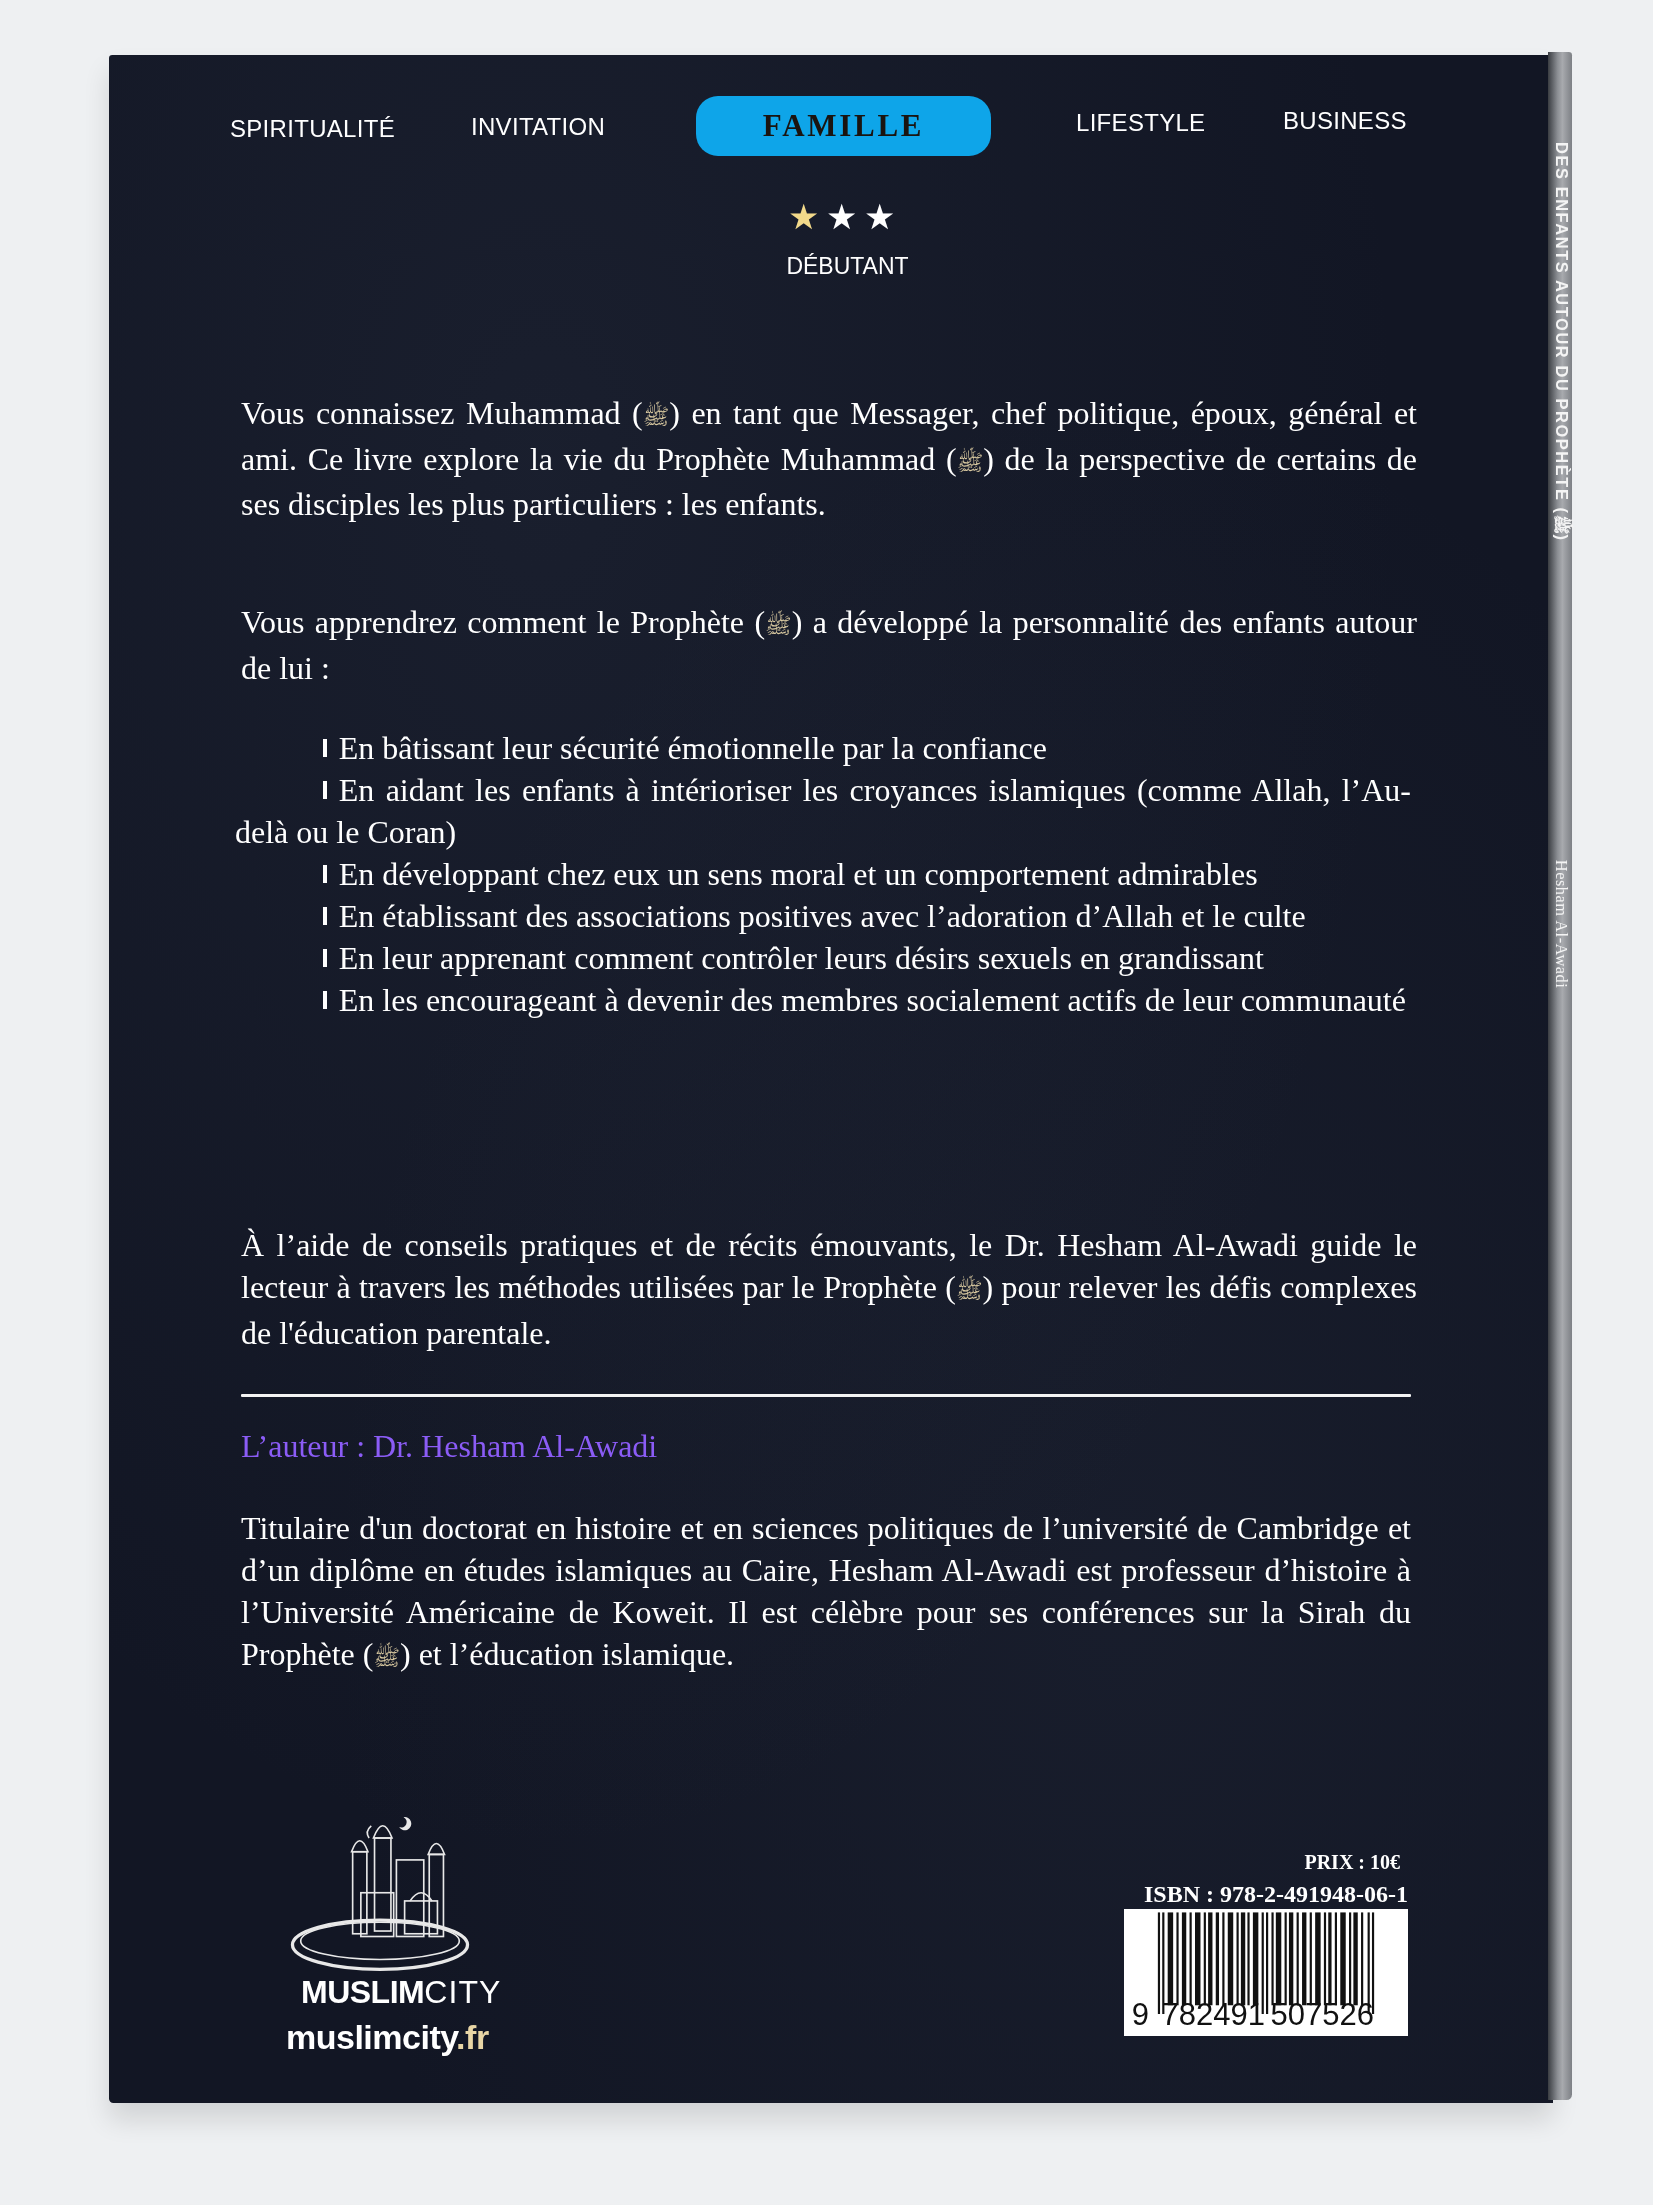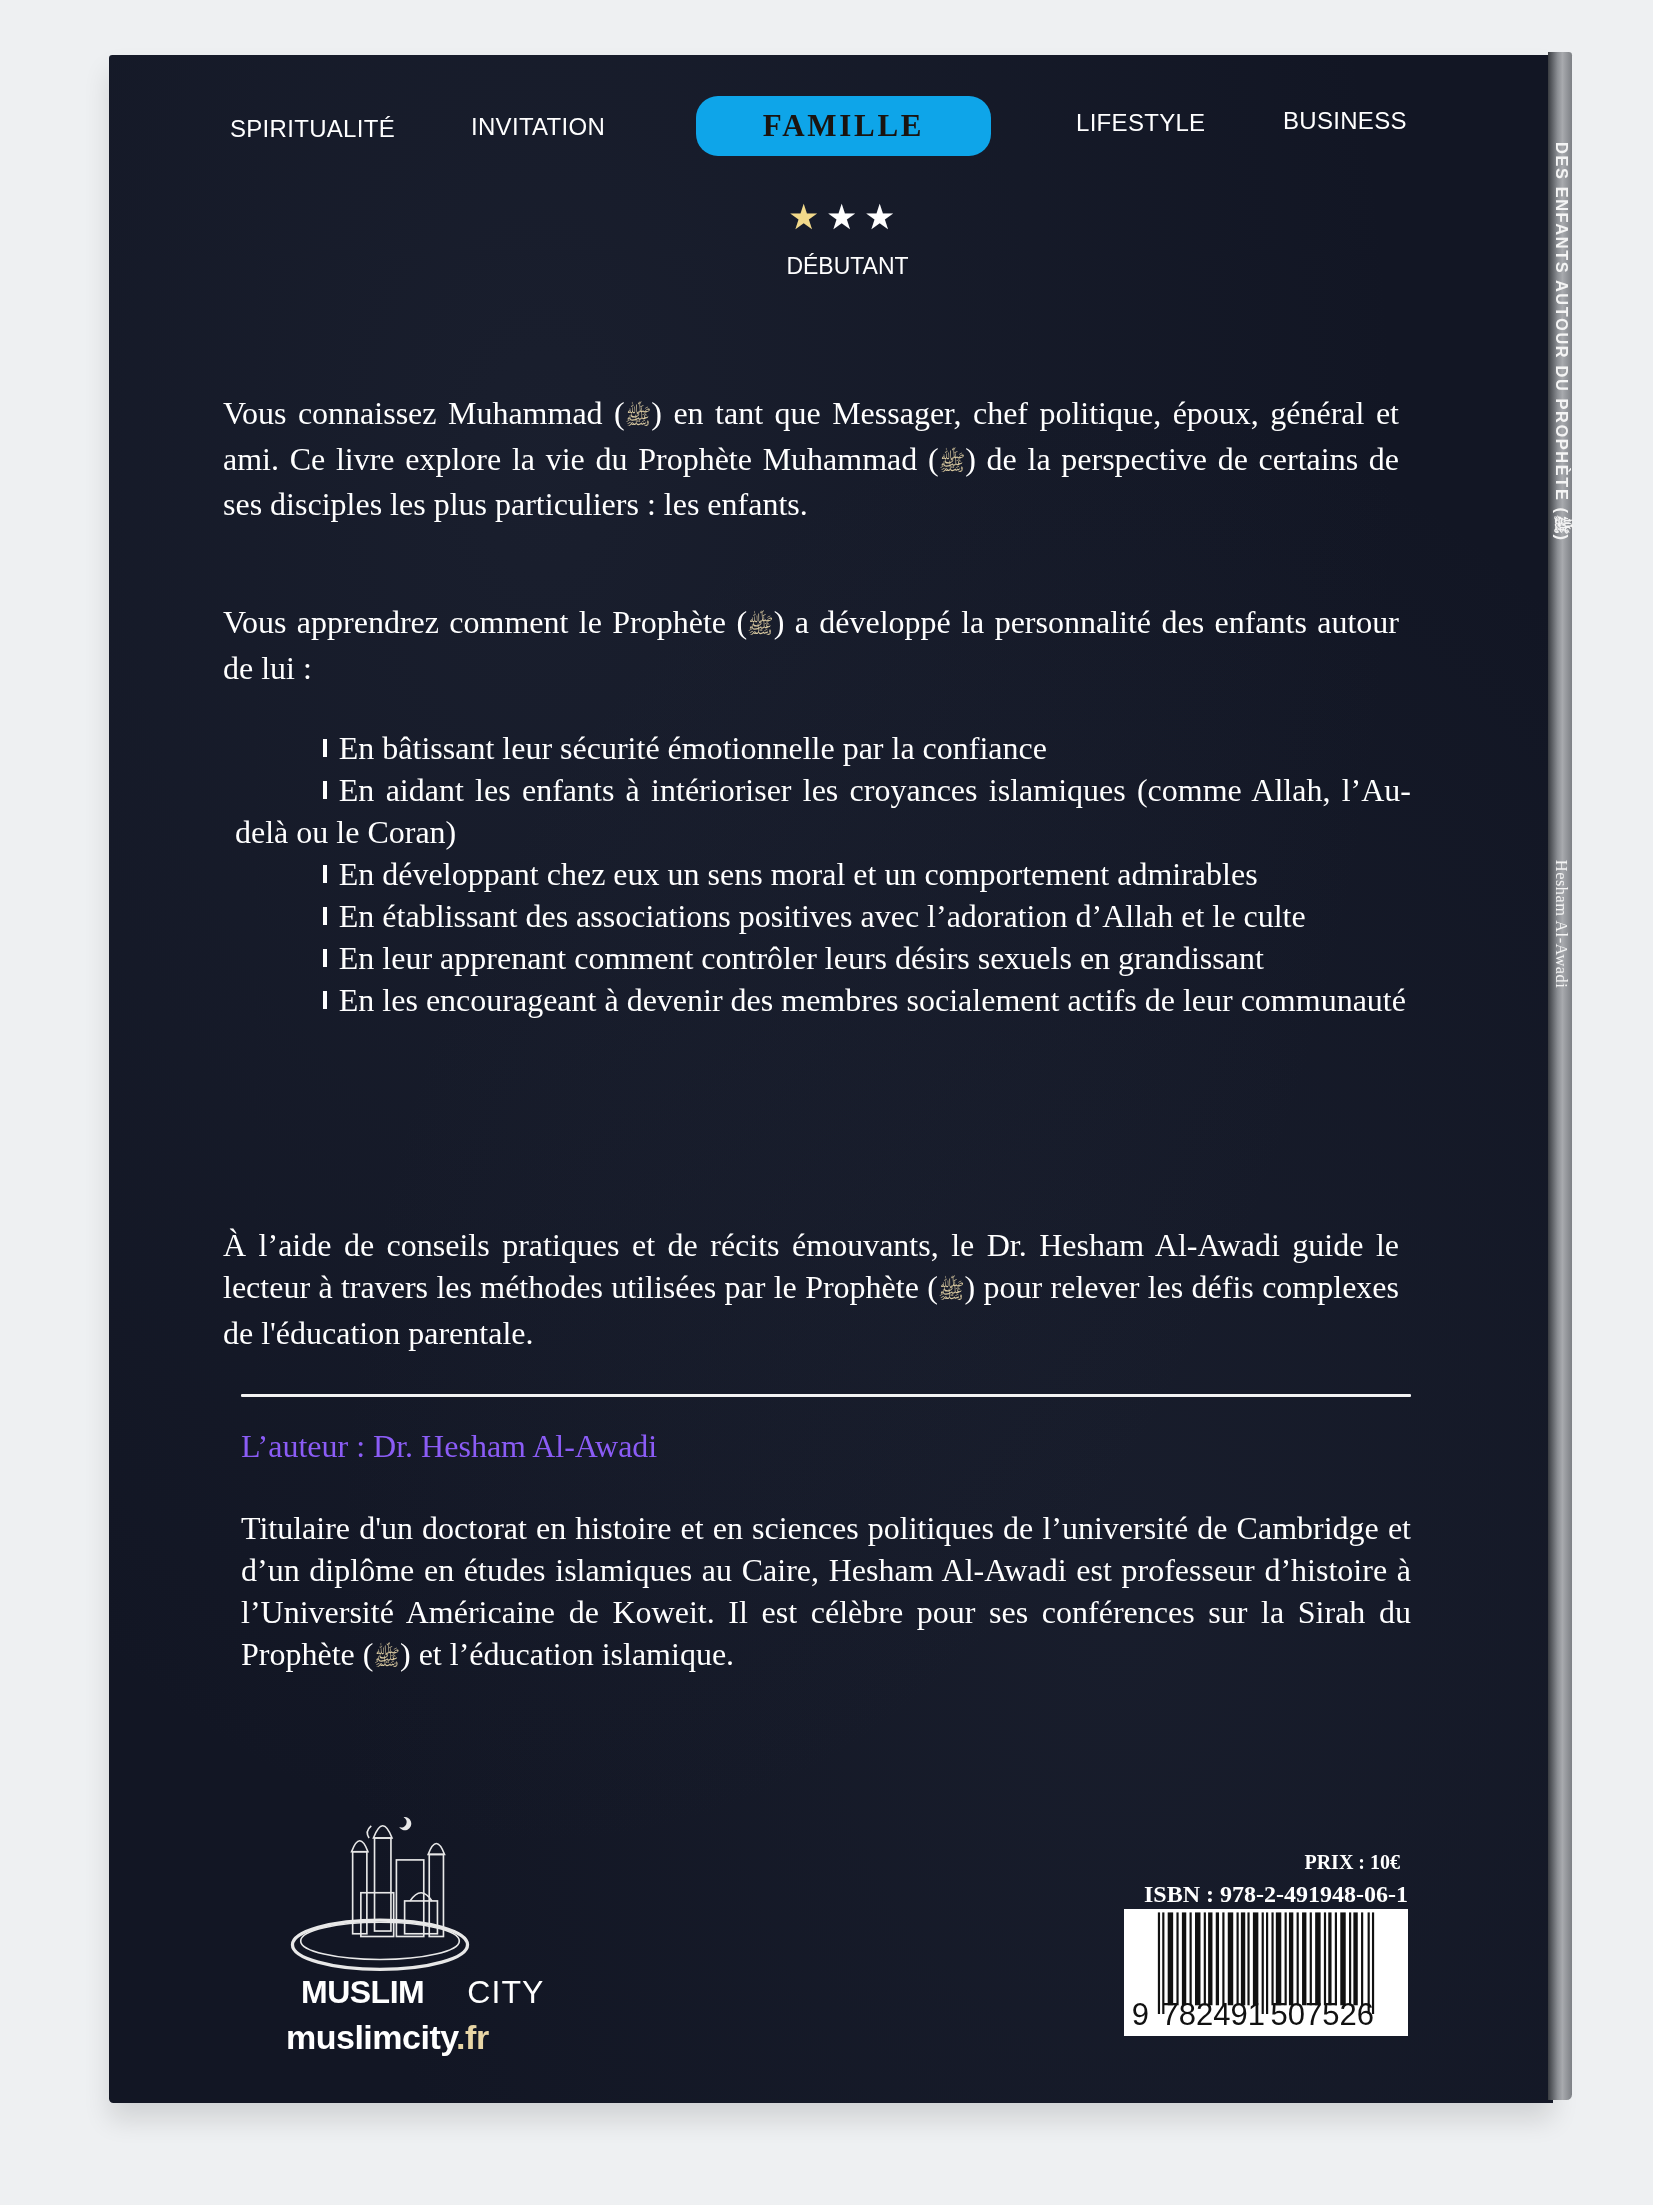--- a/index.html
+++ b/index.html
@@ -41,34 +41,34 @@
     color:#1a1410; font-family:Liberation Serif, serif; font-weight:bold;
     font-size:31px; letter-spacing:2.7px;
   }
   .stars { position:absolute; left:788px; top:200px; display:flex; gap:6.6px; }
   .star { font-size:35px; line-height:35px; }
   .level {
     position:absolute; left:711px; width:273px; top:253px; text-align:center;
     color:#ffffff; font-family:"Liberation Sans", sans-serif; font-size:23px;
   }
   .body-text {
-    position:absolute; left:223px; width:1176px; color:#ffffff;
+    position:absolute; left:241px; width:1176px; color:#ffffff;
     font-size:32px; line-height:42px; text-align:justify;
   }
   .body-text p { margin:0; }
   .h { color:#d9c9a0; font-size:22px; vertical-align:middle; }
   .list { position:absolute; left:235px; width:1176px; top:727px; color:#fff; font-size:32px; line-height:42px; text-align:justify; }
   .li { text-indent:88px; }
   .bar { display:inline-block; width:3.8px; height:17.5px; background:#fff; margin-right:12px; vertical-align:2.2px; }
   .divider { position:absolute; left:241px; width:1170px; top:1394px; height:2.7px; background:#f4f4f4; border-radius:1.1px; }
   .author-label { position:absolute; left:241px; top:1428px; color:#8b5cf6; font-size:32px; }
   .logo { position:absolute; left:287px; top:1805px; width:186px; }
   .brand { position:absolute; left:301px; top:1974px; color:#fff; font-family:"Liberation Sans", sans-serif; font-size:32px; letter-spacing:-0.5px; }
   .brand b { font-weight:900; }
-  .brand span.light { font-weight:normal; letter-spacing:1.1px;padding-left:43px; }
+  .brand span.light { font-weight:normal; letter-spacing:1.1px; }
   .url { position:absolute; left:286px; top:2018px; color:#fff; font-family:"Liberation Sans", sans-serif; font-weight:bold; font-size:34px; letter-spacing:-0.5px; }
   .url .tld { color:#e9d6a6; }
   .price { position:absolute; right:254px; top:1851px; color:#fff; font-weight:bold; font-size:20px; }
   .isbn { position:absolute; right:246px; top:1881px; color:#fff; font-weight:bold; font-size:24px; }
   .barcode {
     position:absolute; left:1124px; top:1909px; width:284px; height:127px; background:#fff;
   }
   .barcode svg { position:absolute; left:0; top:0; }
   .bc-digits { position:absolute; bottom:3.3px; left:7.7px; right:7.7px; font-family:"Liberation Sans", sans-serif; font-size:31px; color:#111; display:flex; }
 </style>

